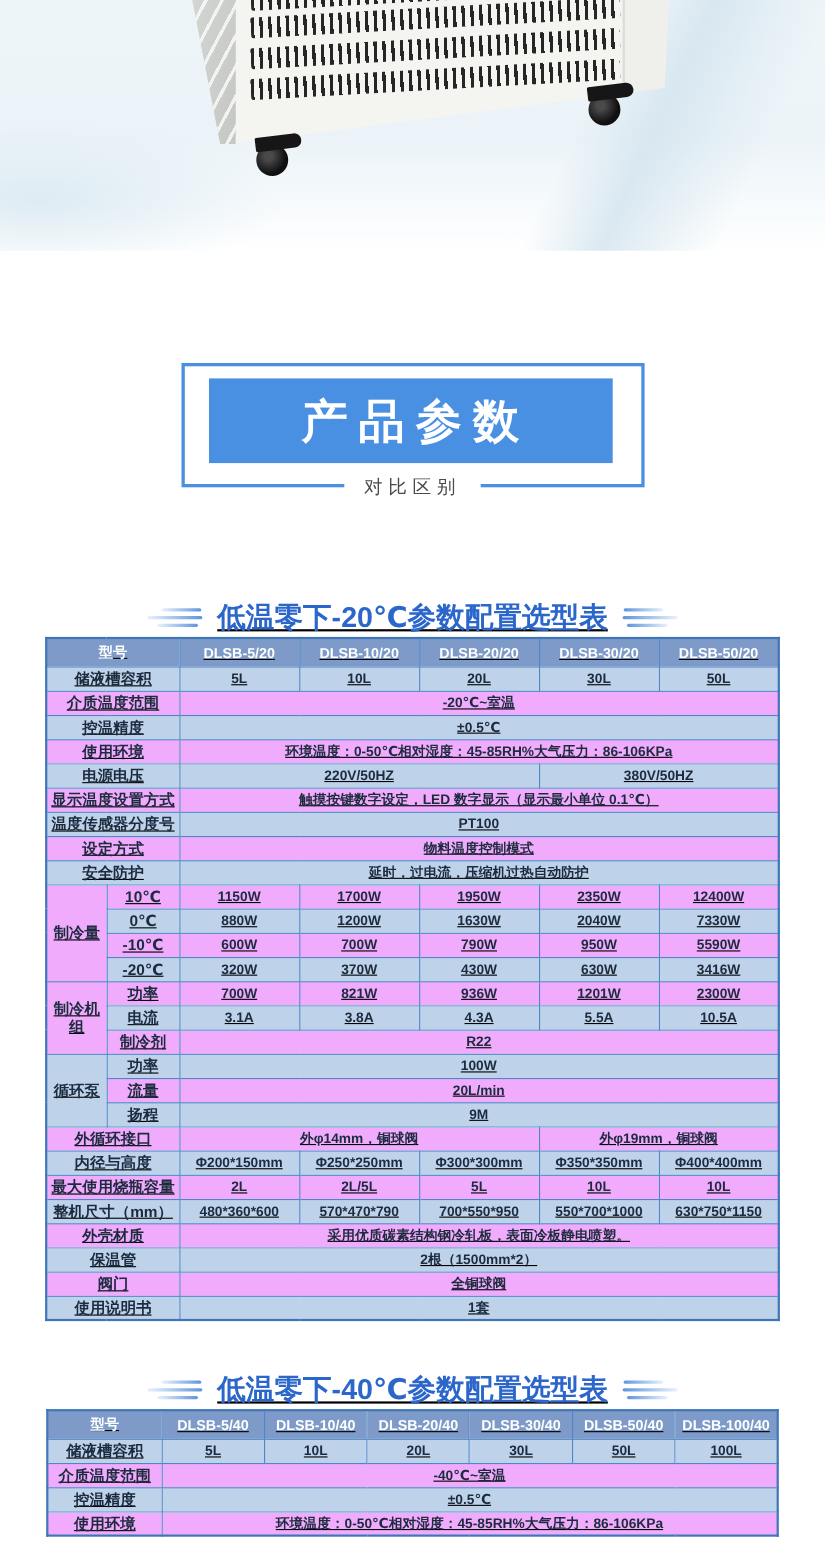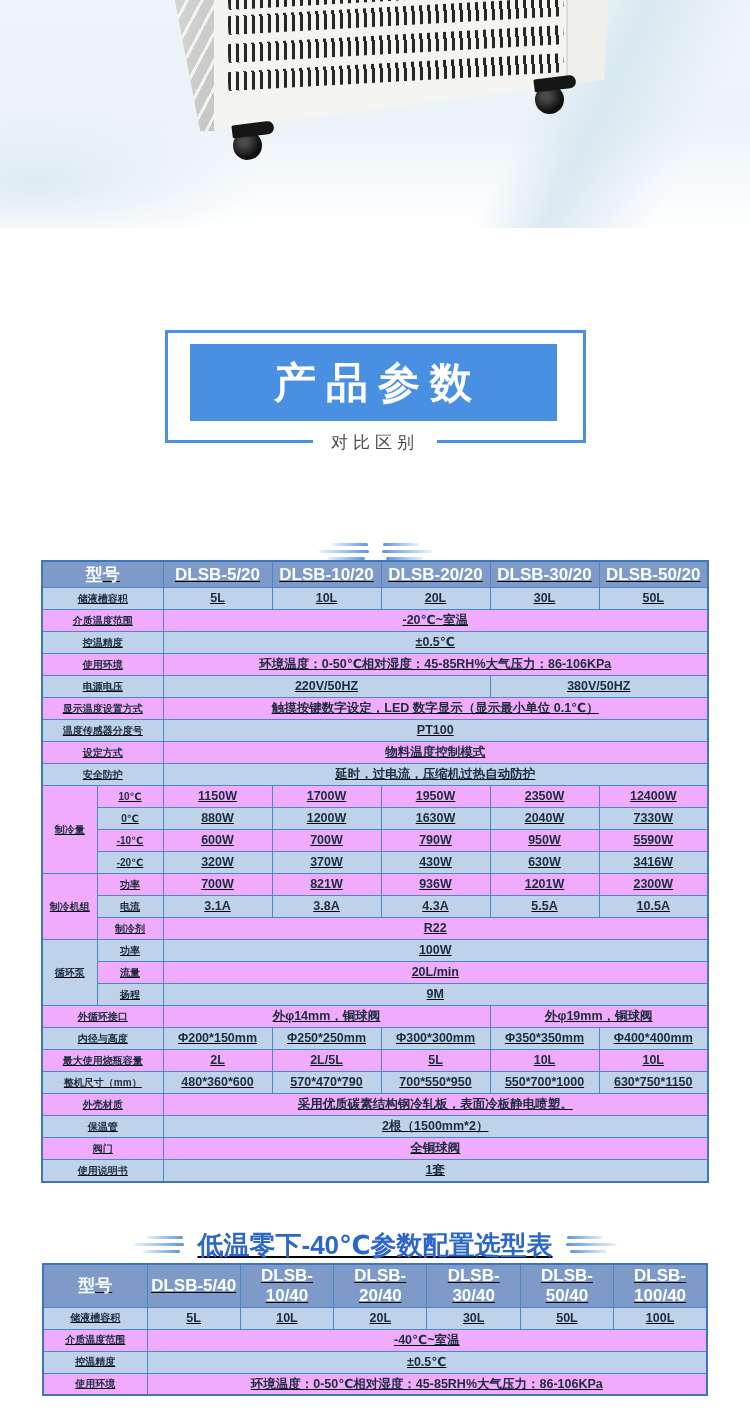--- a/index.html
+++ b/index.html
@@ -58,23 +58,23 @@
   .sl.right i{background:linear-gradient(270deg,#e9f2fc,#5e95dd);}
   .sl.right i:nth-child(1){margin-left:1px;margin-right:0;}
   .sl.right i:nth-child(3){margin-left:4px;margin-right:0;}
 
   
   table.spec{width:666px;margin:0 auto;border-collapse:collapse;table-layout:fixed;
     border:2px solid var(--bd-outer);}
   .spec-1{margin-top:18px;} .spec-2{margin-top:22px;}
   table.spec th,table.spec td{border:1px solid var(--bd);text-align:center;vertical-align:middle;
     padding:1px 2px;overflow:hidden;}
-  table.spec th{height:26px;background:var(--hdr);color:#fdfefe;font-size:17px;font-weight:600;margin-top:12px;}
+  table.spec th{height:26px;background:var(--hdr);color:#fdfefe;font-size:13px;font-weight:600;margin-top:12px;}
   table.spec td{height:22px;color:var(--txt);font-size:12.5px;font-weight:600;line-height:1.15;}
-  table.spec td.lbl{font-size:10px;}
+  table.spec td.lbl{font-size:14px;}
   tr.light td{background:var(--lt);}
   tr.white td{background:#f0abfc;}
 </style>
 </head>
 <body>
 
 <div class="page">
 
   <div class="photo">
     <div class="m-side"></div>
@@ -100,20 +100,21 @@
     <div class="banner-solid">产品参数</div>
     <div class="banner-sub">对比区别</div>
   </div>
 
   <div class="sec-title t1">
     <span class="sl">
         <i></i>
         <i></i>
         <i></i>
       </span>
+    <span>低温零下-20℃参数配置选型表</span>
     <span class="sl right">
         <i></i>
         <i></i>
         <i></i>
       </span>
   </div>
 
   <table class="spec spec-1">
     <colgroup>
       <col style="width:55px">

